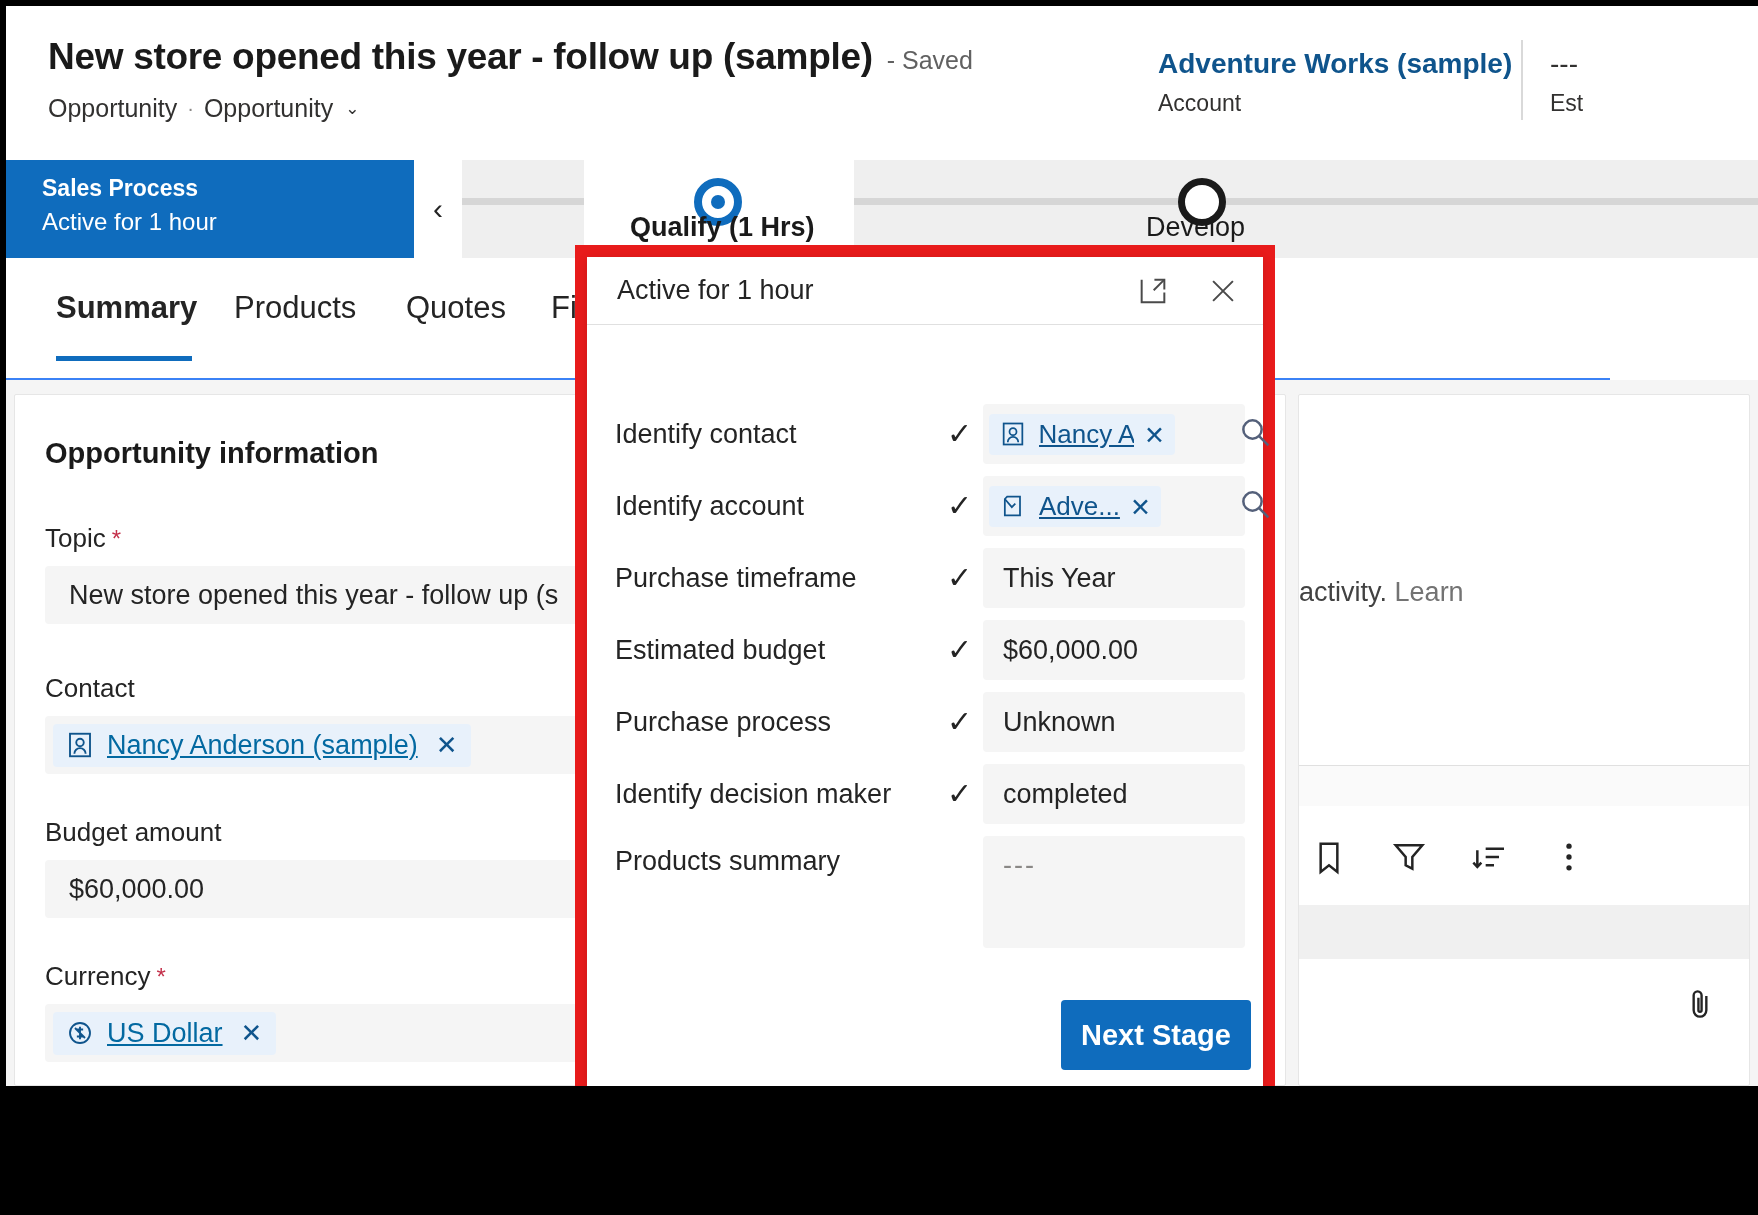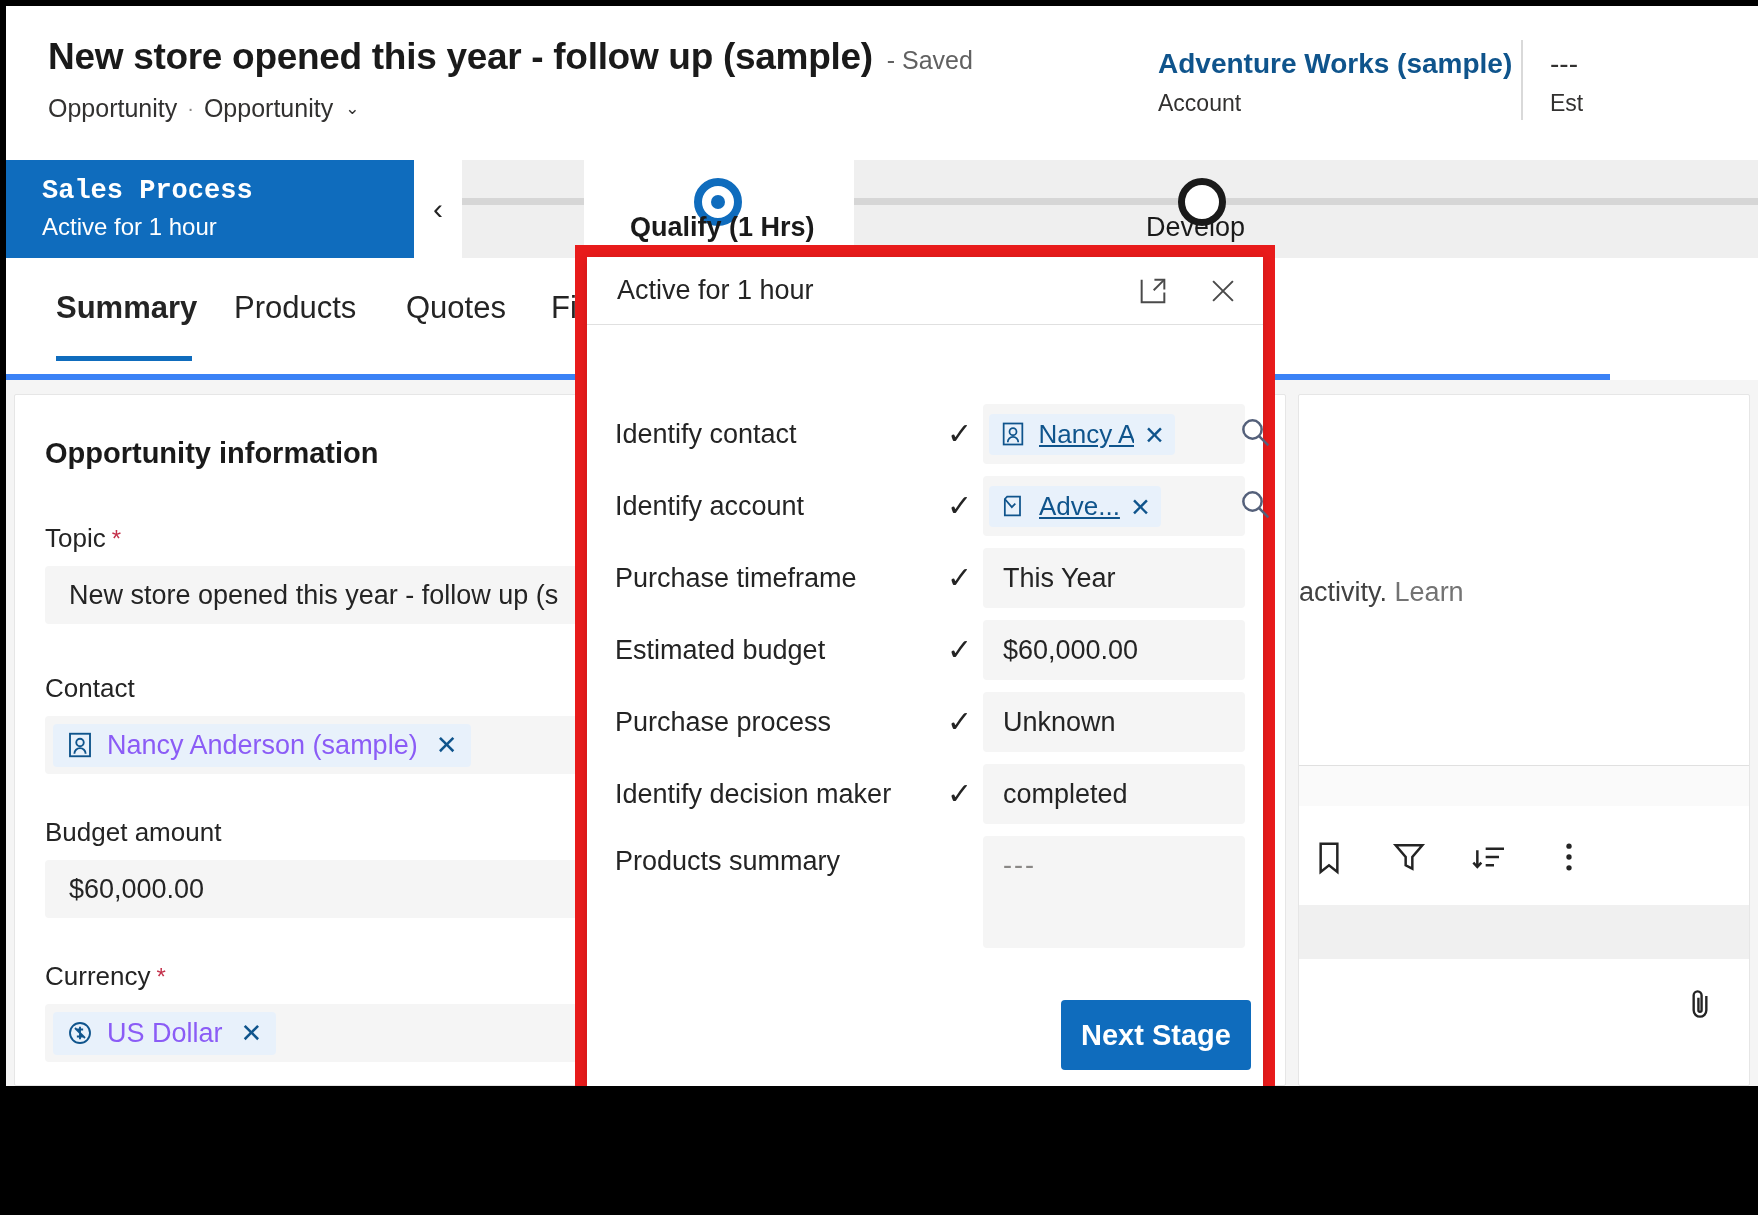--- a/index.html
+++ b/index.html
@@ -56,21 +56,21 @@
 
   
   .bpf {
     position:absolute; left:6px; top:160px; width:1752px; height:98px;
     background:#efefef;
   }
   .bpf-stagename {
     position:absolute; left:0; top:0; width:408px; height:98px;
     background:#0f6cbd; color:#fff; padding: 14px 0 0 36px;
   }
-  .bpf-stagename .t1 { font-size:27px; font-weight:700; line-height:1.3;font-family:Liberation Mono, monospace; }
+  .bpf-stagename .t1 { font-size:23px; font-weight:700; line-height:1.3; }
   .bpf-stagename .t2 { font-size:24px; font-weight:400; line-height:1.35; margin-top:2px;}
   .bpf-collapse {
     position:absolute; left:408px; top:0; width:48px; height:98px;
     background:#fff; display:flex; align-items:center; justify-content:center;
     font-size:30px; color:#242424;
   }
   .bpf-track {
     position:absolute; left:456px; top:0; width:1296px; height:98px;
   }
   .bpf-line {
@@ -97,21 +97,21 @@
     border-radius:50%; background:#0f6cbd;
   }
   .node-plain {
     left:716px; top:18px; width:48px; height:48px;
     border:7px solid #1a1a1a; background:#fff;
   }
 
   
   .tabs {
     position:absolute; left:6px; top:258px; width:1604px; height:122px;
-    background:#fff; border-bottom:6px solid #3b82f6;
+    background:#fff; border-bottom:2px solid #3b82f6;
   }
   .tab {
     position:absolute; top:32px; font-size:31px; color:#242424; white-space:nowrap;
   }
   .tab.active { font-weight:700; }
   .tab-underline {
     position:absolute; top:98px; height:5px; background:#0f6cbd;
   }
 
   
@@ -136,21 +136,21 @@
     background:#f5f5f5; height:58px; border-radius:4px;
     display:flex; align-items:center; padding:0 24px;
     font-size:27px; color:#242424;
   }
   .field-box.lookup { padding:0 8px; }
   .pill {
     display:inline-flex; align-items:center; gap:12px;
     background:#e8f1fb; border-radius:4px; padding:6px 14px 6px 12px;
   }
   .pill a {
-    color:#8b5cf6; font-size:27px; 
+    color:#0369a1; font-size:27px; text-decoration:underline;
     white-space:nowrap;
   }
   .pill .x { color:#0f548c; font-size:26px; margin-left:6px; }
   .icon-sq { display:inline-block; width:30px; height:30px; }
 
   .refresh-btn {
     position:absolute; right:36px; top:38px;
     width:52px; height:52px; color:#242424;
   }
 

